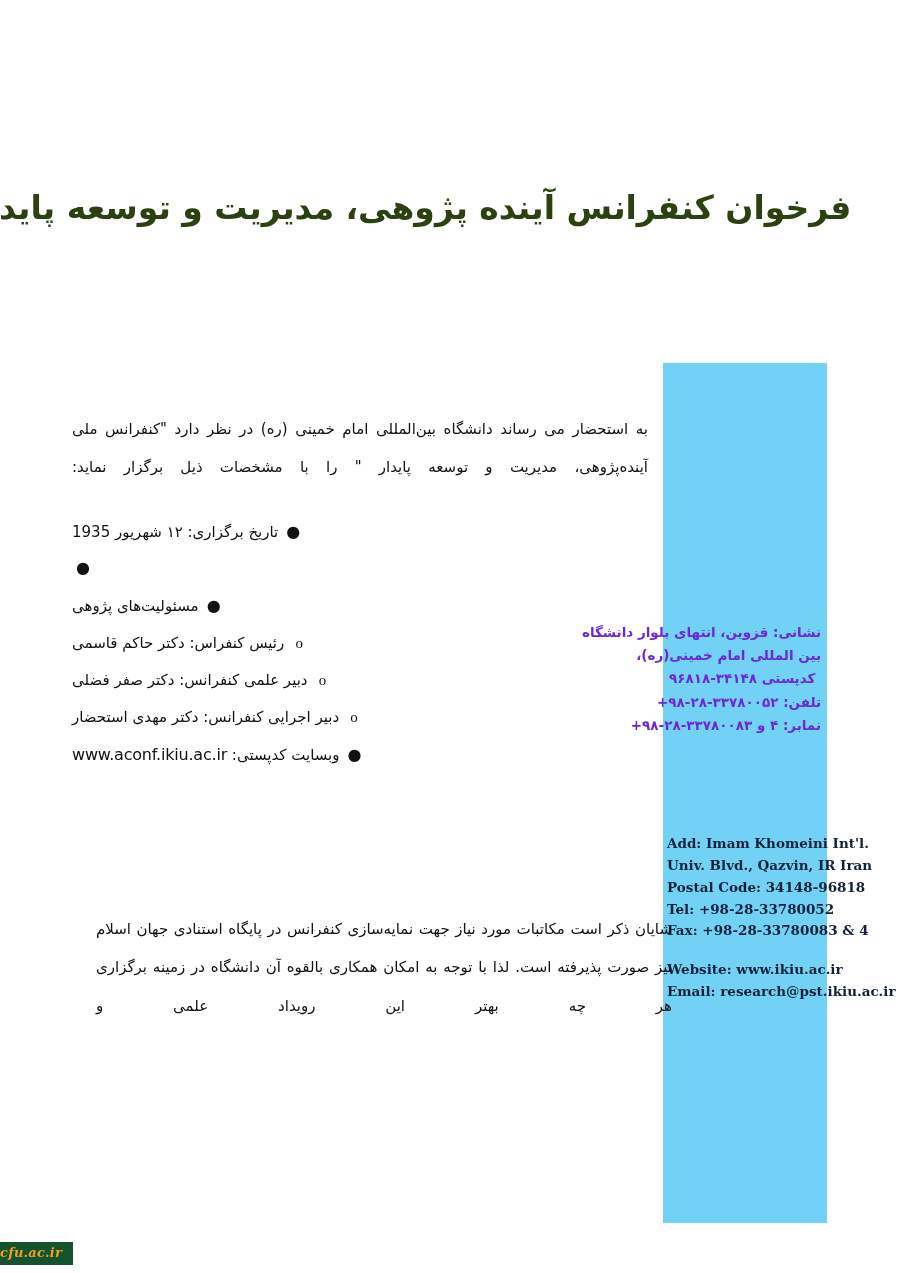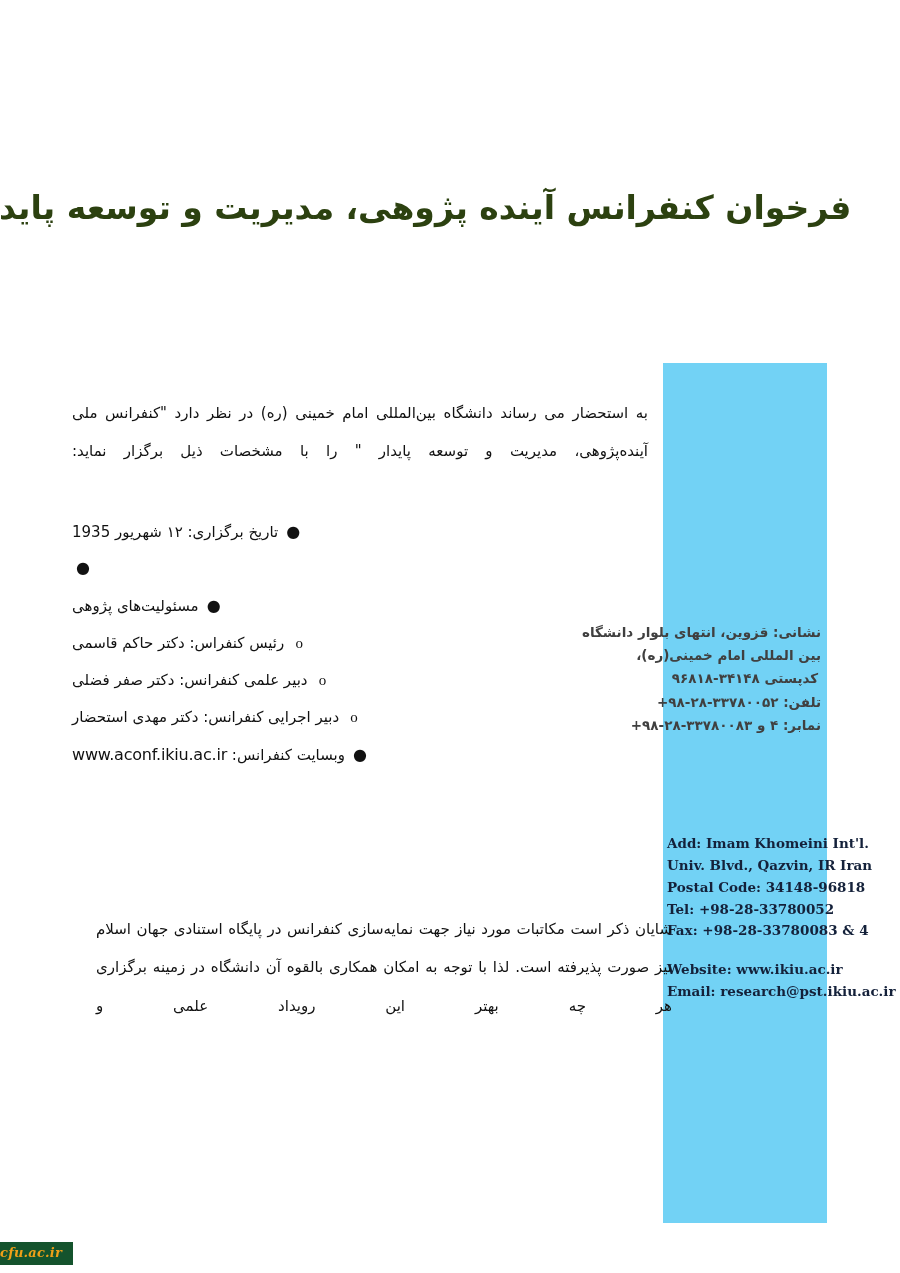--- a/index.html
+++ b/index.html
@@ -47,22 +47,22 @@
     height: 860px;
     background: #72d2f5;
     direction: rtl;
   }
   .panel-fa {
     position: absolute;
     top: 258px;
     right: 6px;
     left: 6px;
     direction: rtl;
-    text-align: center;
-    color: #404040;
+    text-align: left;
+    color: #6d28d9;
     font-weight: 700;
     font-size: 13.5px;
     line-height: 1.72;
   }
   .panel-fa .fa-line { display: block; white-space: nowrap; }
   .panel-en {
     position: absolute;
     top: 470px;
     right: 8px;
     left: 4px;
@@ -74,21 +74,21 @@
     font-size: 13.5px;
     line-height: 1.62;
   }
   .panel-en .en-line { display: block; white-space: nowrap; }
   .panel-en .en-gap { display: block; height: 17px; }
 
   
   .body-col {
     position: absolute;
     left: 112px;
-    top: 394px;
+    top: 410px;
     width: 576px;
     direction: rtl;
     text-align: justify;
     color: #111111;
     font-size: 15px;
     line-height: 2.55;
   }
   .para {
     margin: 0;
     direction: rtl;
@@ -241,21 +241,21 @@
       <span class="bullet-text">دبیر علمی کنفرانس: دکتر صفر فضلی</span>
     </div>
 
     <div class="bullet-row sub indent-sub">
       <span class="marker-circle">o</span>
       <span class="bullet-text">دبیر اجرایی کنفرانس: دکتر مهدی استحضار</span>
     </div>
 
     <div class="bullet-row">
       <span class="marker-disc">●</span>
-      <span class="bullet-text"><span>وبسایت کنفرانس:</span> <span class="url">www.aconf.ikiu.ac.ir</span></span>
+      <span class="bullet-text"><span>وبسایت کدپستی:</span> <span class="url">www.aconf.ikiu.ac.ir</span></span>
     </div>
 
   </div>
 
   <div class="closing">
     <p class="para">شایان ذکر است مکاتبات مورد نیاز جهت نمایه‌سازی کنفرانس در پایگاه استنادی جهان اسلام نیز صورت پذیرفته است. لذا با توجه به امکان همکاری بالقوه آن دانشگاه در زمینه برگزاری هر چه بهتر این رویداد علمی و</p>
   </div>
 
   <div class="watermark">
     <span class="wm-a">bss.</span><span class="wm-b">cfu.ac.ir</span>

